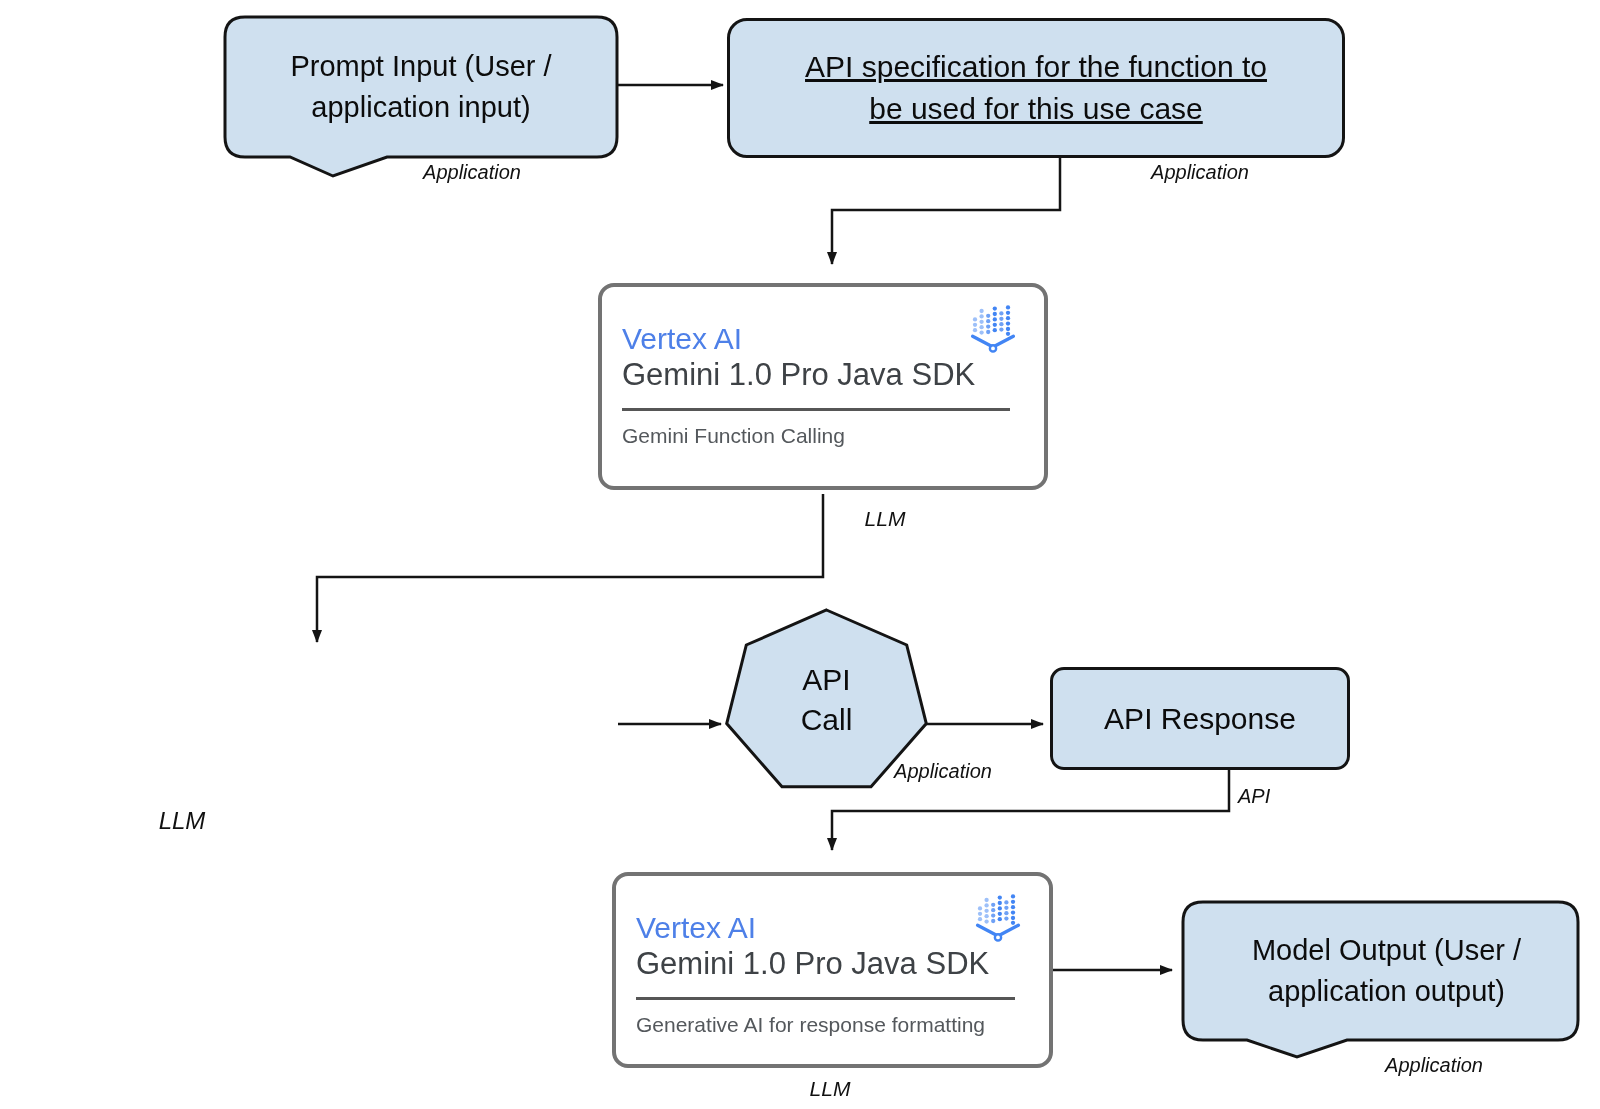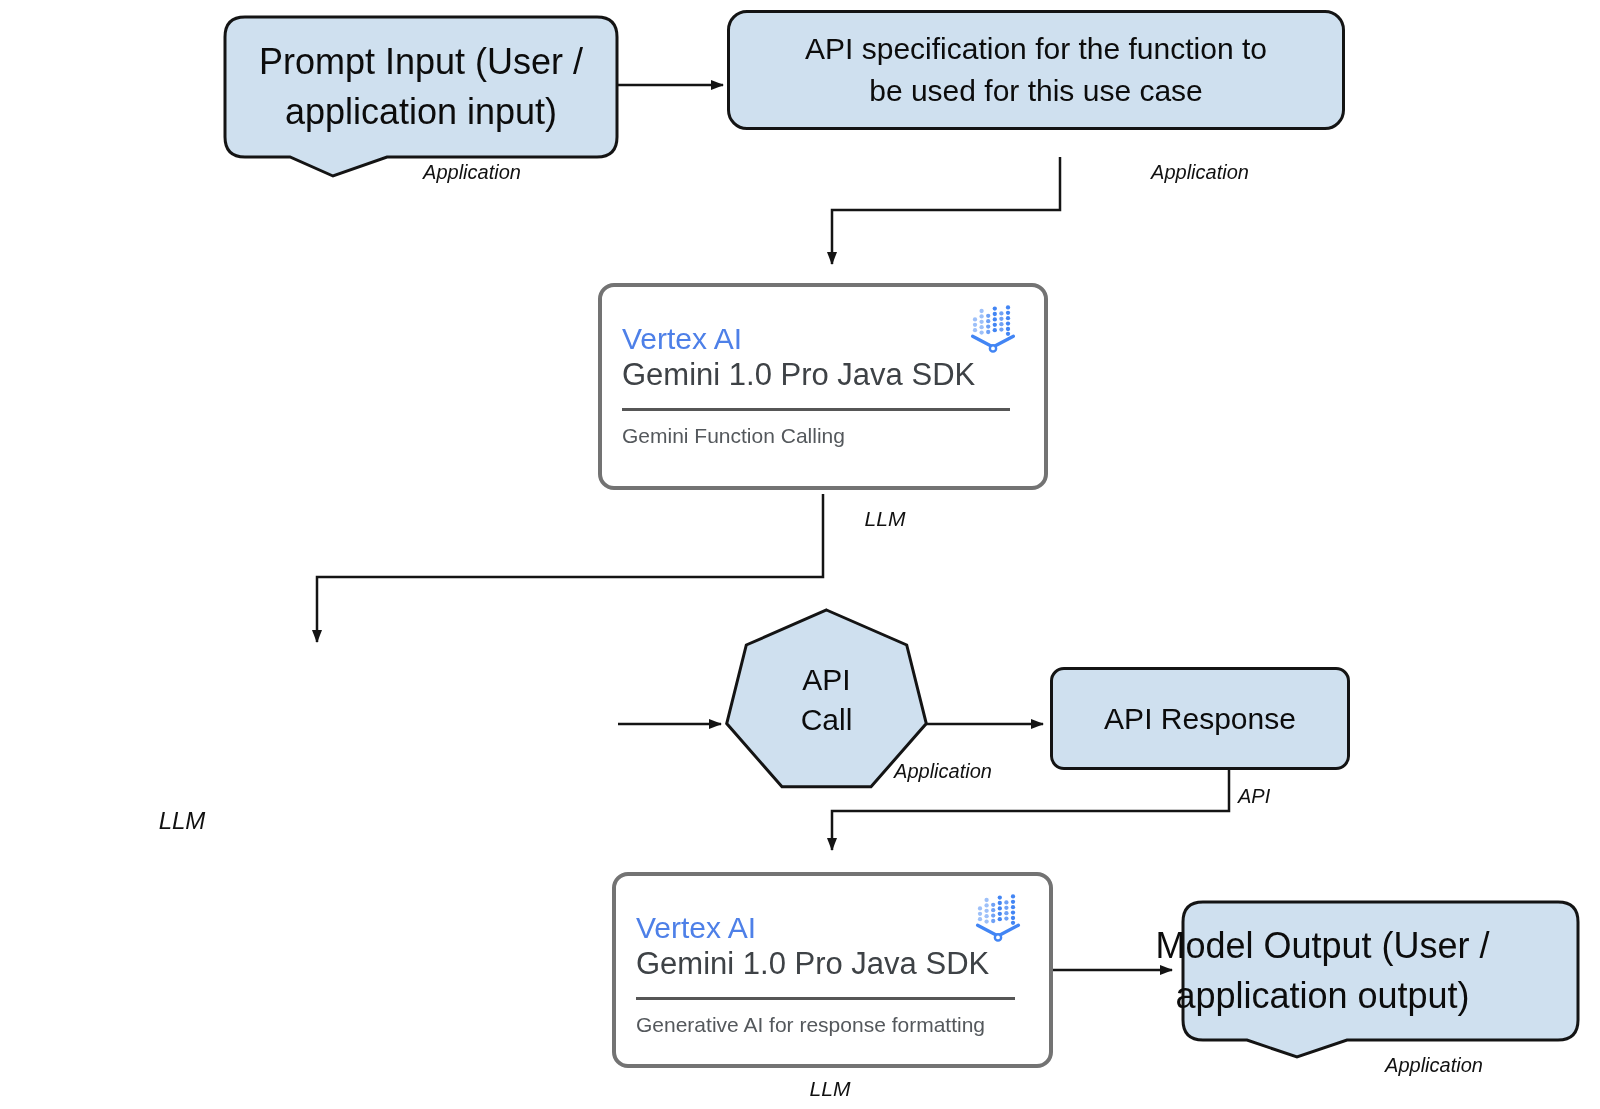--- a/index.html
+++ b/index.html
@@ -8,21 +8,21 @@
     font-family:"Liberation Sans",sans-serif;color:#111;
   }
   .layer{position:absolute;left:0;top:0;}
   .blue-box{
     position:absolute;background:#cfe0ef;border:3px solid #141414;border-radius:20px;
     display:flex;align-items:center;justify-content:center;text-align:center;
     font-size:30px;line-height:1.4;color:#0c0c0c;white-space:pre-line;box-sizing:border-box;
   }
   .bubble-label,.hept-label{
     position:absolute;display:flex;align-items:center;justify-content:center;text-align:center;
-    font-size:36px;line-height:1.4;color:#0c0c0c;white-space:pre-line;box-sizing:border-box;
+    font-size:29px;line-height:1.4;color:#0c0c0c;white-space:pre-line;box-sizing:border-box;
   }
   .hept-label{font-size:30px;line-height:1.35;}
   .card{
     position:absolute;background:#ffffff;border:4px solid #737373;border-radius:16px;
     box-sizing:border-box;padding:35px 26px 0 20px;
   }
   .card .title{font-size:30px;color:#4e80e8;}
   .card .subtitle{font-size:31px;color:#3e4246;margin-top:1px;}
   .card .divider{border:none;border-top:3px solid #565656;margin:15px 8px 13px 0;}
   .card .caption{font-size:21px;color:#54585c;}
@@ -52,30 +52,30 @@
 
     <path d="M 617 85 H 723" fill="none" stroke="#141414" stroke-width="2.5" marker-end="url(#arrow)"></path>
     <path d="M 1060 157 V 210 H 832 V 264" fill="none" stroke="#141414" stroke-width="2.5" marker-end="url(#arrow)"></path>
     <path d="M 823 494 V 577 H 317 V 642" fill="none" stroke="#141414" stroke-width="2.5" marker-end="url(#arrow)"></path>
     <path d="M 618 724 H 721" fill="none" stroke="#141414" stroke-width="2.5" marker-end="url(#arrow)"></path>
     <path d="M 926 724 H 1043" fill="none" stroke="#141414" stroke-width="2.5" marker-end="url(#arrow)"></path>
     <path d="M 1229 770 V 811 H 832 V 850" fill="none" stroke="#141414" stroke-width="2.5" marker-end="url(#arrow)"></path>
     <path d="M 1053 970 H 1172" fill="none" stroke="#141414" stroke-width="2.5" marker-end="url(#arrow)"></path>
   </svg>
 
-  <div class="blue-box" style="left:727px;top:10px;width:618px;height:120px;">API specification for the function to
+  <div class="blue-box" style="left:727px;top:18px;width:618px;height:140px;text-decoration:underline;">API specification for the function to
 be used for this use case</div>
 
 
   <div class="blue-box" style="left:1050px;top:667px;width:300px;height:103px;border-radius:14px;">API Response</div>
 
   <div class="bubble-label" style="left:225px;top:17px;width:392px;height:140px;">Prompt Input (User /
 application input)</div>
 
-  <div class="bubble-label" style="left:1140px;top:902px;width:365px;height:138px;">Model Output (User /
+  <div class="bubble-label" style="left:1204px;top:902px;width:365px;height:138px;">Model Output (User /
 application output)</div>
 
   <div class="hept-label" style="left:724px;top:610px;width:205px;height:180px;">API
 Call</div>
 
   <div class="card" style="left:598px;top:283px;width:450px;height:207px;">
     <div class="title">Vertex AI</div>
     <div class="subtitle">Gemini 1.0 Pro Java SDK</div>
     <hr class="divider">
     <div class="caption">Gemini Function Calling</div>

